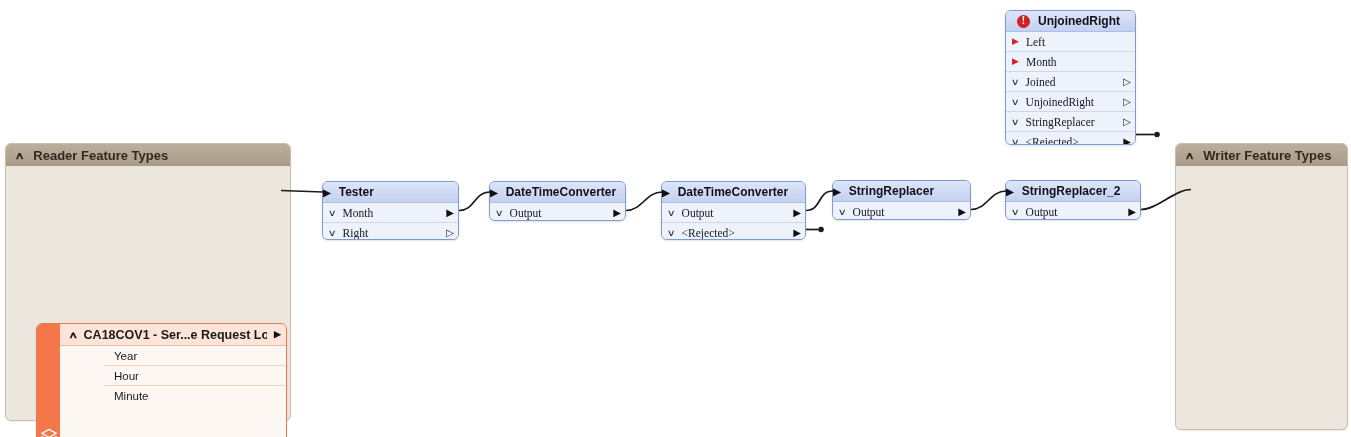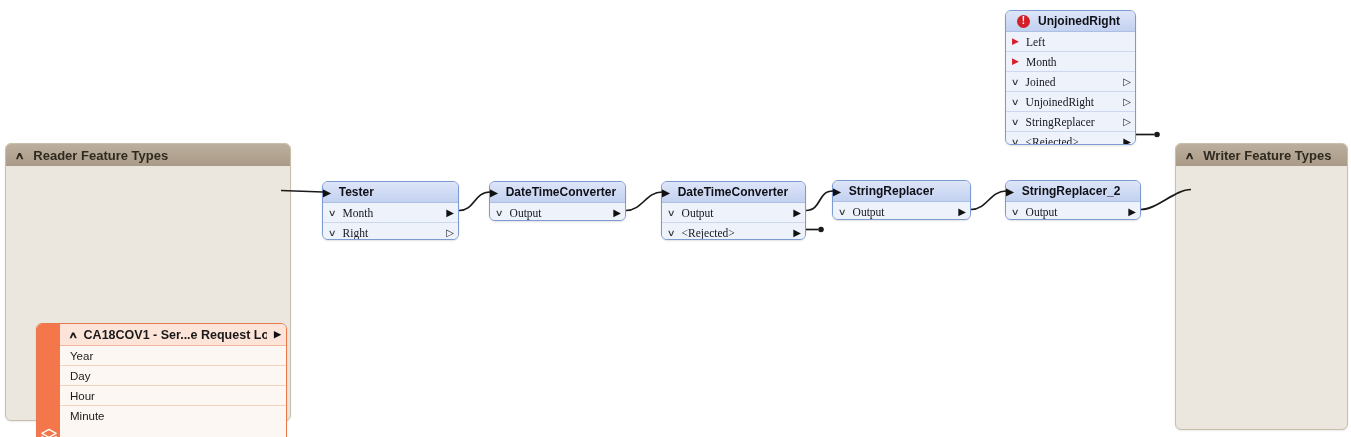--- a/index.html
+++ b/index.html
@@ -30,21 +30,21 @@
   .ft-body{flex:1 1 auto;display:flex;flex-direction:column;min-width:0;}
   .ft-title-row{
     height:21px;flex:0 0 21px;display:flex;align-items:center;gap:7px;padding:0 5px 0 10px;
     background:#fce4d8;border-bottom:1px solid #f2b89d;
     font-size:12.5px;font-weight:700;color:#191919;white-space:nowrap;
   }
   .ft-title-row .chev{font-size:9px;font-weight:700;transform:scaleX(1.5);display:inline-block;}
   .ft-title-row .title{flex:1 1 auto;overflow:hidden;}
   .ft-row{
     height:19px;flex:0 0 19px;display:flex;align-items:center;gap:7px;padding:0 6px 0 10px;
-    border-bottom:1px solid #f6d2c0;font-size:11.5px;color:#1b1b1b;background:#fcf7f3;white-space:nowrap;
+    border-bottom:1px solid #f6d2c0;font-size:11.5px;color:#1b1b1b;background:#fcf7f3;white-space:nowrap;margin-left:44px;
   }
   .ft-row:last-child{border-bottom:none;}
   .arr{font-size:9px;line-height:1;flex:0 0 auto;}
   .arr.black{color:#111;}
   .arr.red{color:#d41f2c;}
   .arr.outline{color:#222;}
   
   .t-node{
     position:absolute;box-sizing:border-box;border:1px solid #7e9ad2;border-radius:6px;
     background:#edf1fb;overflow:hidden;box-shadow:0 1px 2px rgba(0,0,0,.12);
@@ -95,23 +95,20 @@
       </div>
       <div class="ft-body">
         <div class="ft-title-row">
           <span class="chev">∧</span>
           <span class="title">CA18COV1 - Ser...e Request Loca</span>
           <span class="arr black">▶</span>
         </div>
         <div id="reader-attrs" style="display:flex;flex-direction:column;">
             <div class="ft-row">
               <span>Year</span>
-            </div>
-            <div class="ft-row">
-              <span>Day</span>
             </div>
             <div class="ft-row">
               <span>Hour</span>
             </div>
             <div class="ft-row">
               <span>Minute</span>
             </div>
           </div>
       </div>
     </div>

